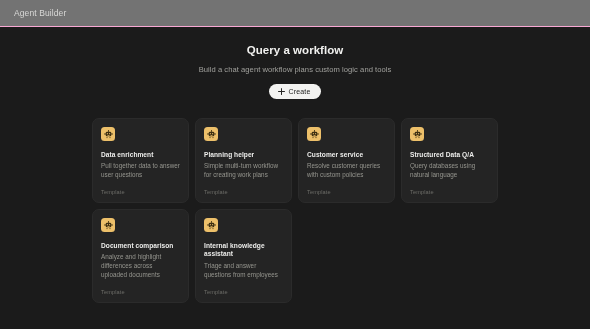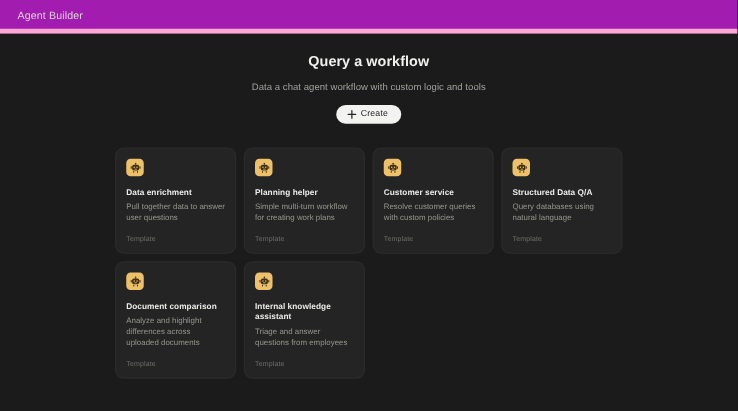--- a/index.html
+++ b/index.html
@@ -13,22 +13,22 @@
   body {
     background: #1b1b1b;
     font-family: "Liberation Sans", sans-serif;
     color: #e8e8e6;
     -webkit-font-smoothing: antialiased;
   }
 
   
   .topbar {
     height: 27px;
-    background: #a21caf;
-    border-bottom: 4px solid #f9a8d4;
+    background: #737373;
+    border-bottom: 1px solid #f9a8d4;
     display: flex;
     align-items: center;
     padding: 0 14px;
   }
 
   .topbar-title {
     font-size: 8.5px;
     font-weight: 400;
     letter-spacing: .1px;
     color: #d9d9d7;
@@ -167,21 +167,21 @@
 <body>
 
 <div class="topbar">
   <span class="topbar-title">Agent Builder</span>
 </div>
 
 <div class="page">
 
   <div class="hero">
     <div class="hero-title">Query a workflow</div>
-    <div class="hero-sub">Data a chat agent workflow with custom logic and tools</div>
+    <div class="hero-sub">Build a chat agent workflow plans custom logic and tools</div>
 
     <div class="create-wrap">
       <button class="create-btn">
         <span class="create-plus"></span>
         <span class="create-label">Create</span>
       </button>
     </div>
   </div>
 
   <div class="grid" id="template-grid">

